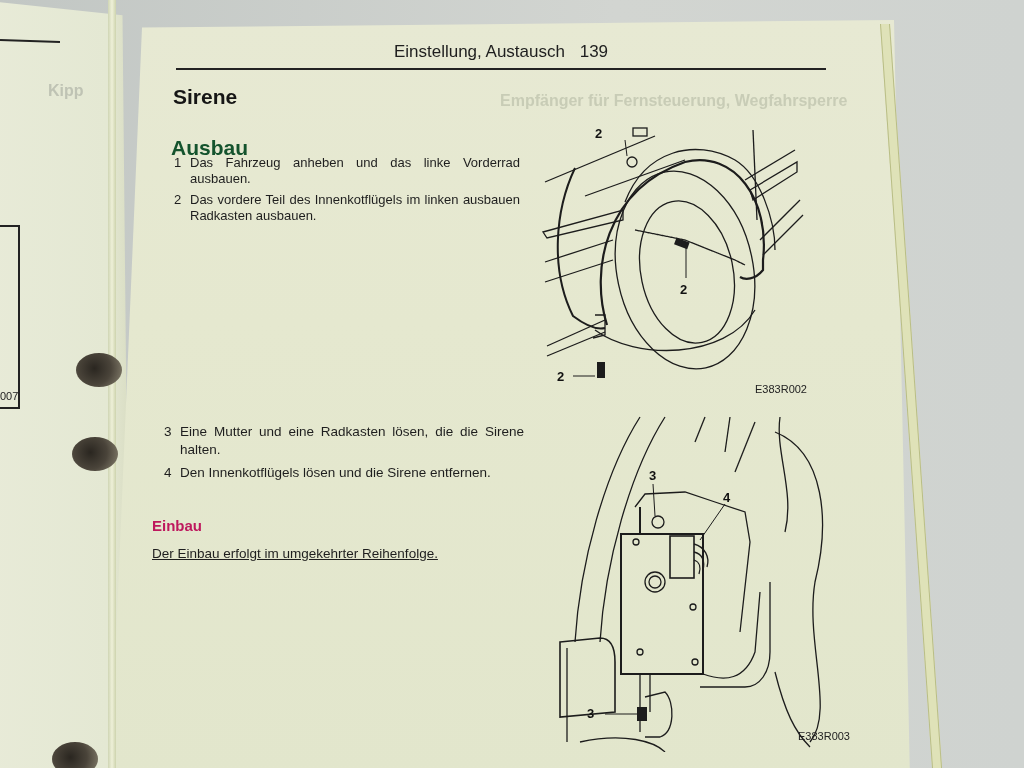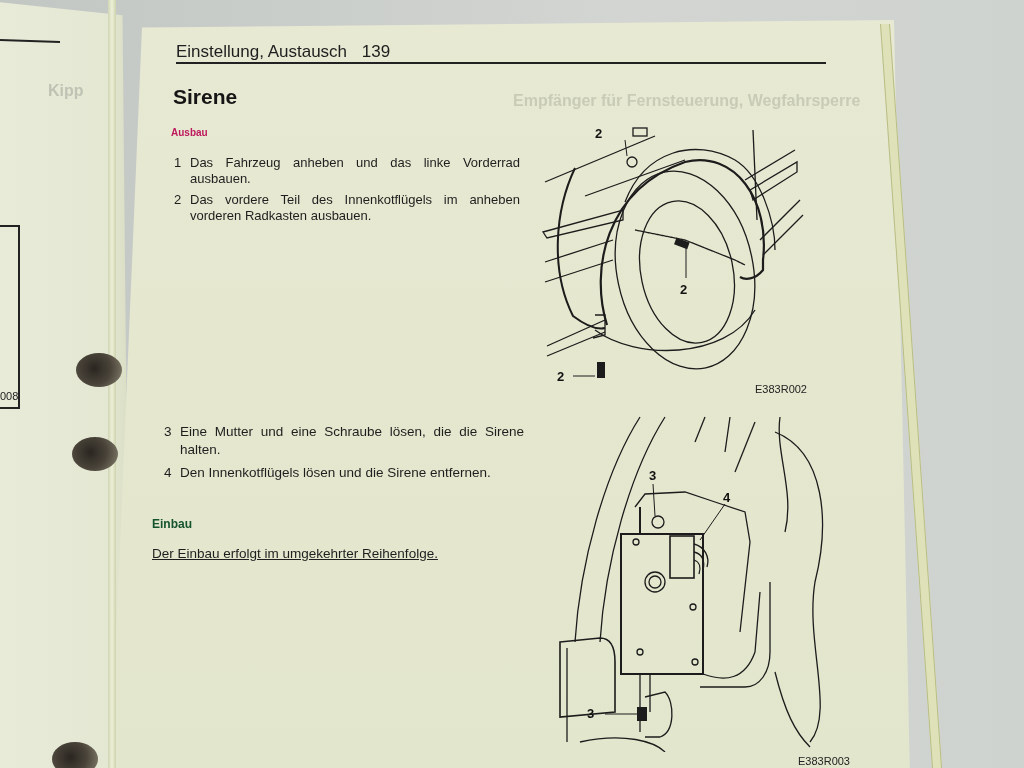--- a/index.html
+++ b/index.html
@@ -37,83 +37,83 @@
     position:absolute; left:108px; top:0; width:8px; height:768px;
     background: linear-gradient(90deg,#cfd5b4,#eef0d8,#cdd3ad);
   }
   .hole { position:absolute; width:46px; height:34px; border-radius:50%; background:radial-gradient(circle at 40% 45%, #2a2620 0%, #4a443a 50%, #8c8673 100%); }
   .hole.h1 { left:76px; top:353px; }
   .hole.h2 { left:72px; top:437px; }
   .hole.h3 { left:52px; top:742px; }
 
   .header {
     position:absolute; left:176px; top:42px; width:650px;
-    text-align:left; font-size:17px; color:#1e1e1e;
-    border-bottom:2px solid #222; padding-bottom:0;
+    text-align:center; font-size:17px; color:#1e1e1e;
+    border-bottom:2px solid #222; padding-bottom:6px;
   }
   .header .num { margin-left:10px; }
   .title { position:absolute; left:173px; top:85px; font-size:21px; font-weight:bold; color:#151515; }
-  .h-ausbau { position:absolute; left:171px; top:127px; font-size:10px; font-weight:bold; color:#be185d; }
+  .h-ausbau { position:absolute; left:171px; top:136px; font-size:21px; font-weight:bold; color:#14532d; }
   .steps1 { position:absolute; left:174px; top:155px; width:346px; font-size:13px; color:#1e1e1e; line-height:16px; }
   .step { display:flex; margin-bottom:5px; }
   .step .n { width:16px; flex:none; }
   .step .t { flex:1; text-align:justify; }
   .steps2 { position:absolute; left:164px; top:423px; width:360px; font-size:13.5px; color:#1e1e1e; line-height:18px; }
   .steps2 .step .n { width:16px; }
-  .h-einbau { position:absolute; left:152px; top:517px; font-size:12px; font-weight:bold; color:#14532d;text-align:right; }
+  .h-einbau { position:absolute; left:152px; top:517px; font-size:15px; font-weight:bold; color:#be185d;text-align:right; }
   .einbau-text { position:absolute; left:152px; top:546px; font-size:13.5px; color:#1e1e1e;text-decoration:underline; }
   .ghost-text { position:absolute; color:#c8ccb6; font-weight:bold; font-size:16px; }
   .fig { position:absolute; }
   .fig-code { position:absolute; font-size:11px; color:#222; }
   .callout { font-family:"Liberation Sans", sans-serif; font-weight:bold; font-size:13px; fill:#111; }
 </style>
 </head>
 <body>
 
 <div class="bg-shade"></div>
 
 <div class="left-page">
   <div class="hline"></div>
   <div class="ghost">Kipp</div>
   <div class="box"></div>
-  <div class="code">008</div>
+  <div class="code">007</div>
 </div>
 
 <div class="right-page"></div>
 <div class="page-edge"></div>
 <div class="spine"></div>
 <div class="hole h1"></div>
 <div class="hole h2"></div>
 <div class="hole h3"></div>
 
-<div class="ghost-text" style="left:513px;top:92px;">Empfänger für Fernsteuerung, Wegfahrsperre</div>
+<div class="ghost-text" style="left:500px;top:92px;">Empfänger für Fernsteuerung, Wegfahrsperre</div>
 
 <div class="header">
   <span>Einstellung, Austausch</span>
   <span class="num">139</span>
 </div>
 
 <div class="title">Sirene</div>
 <div class="h-ausbau">Ausbau</div>
 
 <div class="steps1">
   <div class="step">
     <span class="n">1</span>
     <span class="t">Das Fahrzeug anheben und das linke Vorderrad ausbauen.</span>
   </div>
   <div class="step">
     <span class="n">2</span>
-    <span class="t">Das vordere Teil des Innenkotflügels im anheben vorderen Radkasten ausbauen.</span>
+    <span class="t">Das vordere Teil des Innenkotflügels im linken ausbauen Radkasten ausbauen.</span>
   </div>
 </div>
 
 <div class="steps2">
   <div class="step">
     <span class="n">3</span>
-    <span class="t">Eine Mutter und eine Schraube lösen, die die Sirene halten.</span>
+    <span class="t">Eine Mutter und eine Radkasten lösen, die die Sirene halten.</span>
   </div>
   <div class="step">
     <span class="n">4</span>
     <span class="t">Den Innenkotflügels lösen und die Sirene entfernen.</span>
   </div>
 </div>
 
 <div class="h-einbau">Einbau</div>
 <div class="einbau-text">Der Einbau erfolgt im umgekehrter Reihenfolge.</div>
 
@@ -187,14 +187,14 @@
       <path d="M230 260 C240 300 250 320 265 335"></path>
     </g>
     <rect x="92" y="295" width="10" height="14" fill="#1c1c1c"></rect>
     <line x1="108" y1="72" x2="110" y2="104" stroke="#1c1c1c"></line>
     <line x1="180" y1="92" x2="155" y2="128" stroke="#1c1c1c"></line>
     <line x1="60" y1="302" x2="92" y2="302" stroke="#1c1c1c"></line>
     <text class="callout" x="104" y="68">3</text>
     <text class="callout" x="178" y="90">4</text>
     <text class="callout" x="42" y="306">3</text>
   </svg>
-  <div class="fig-code" style="left:253px;top:318px;margin-top:25px;">E383R003</div>
+  <div class="fig-code" style="left:253px;top:318px;">E383R003</div>
 </div>
 
 </body></html>

